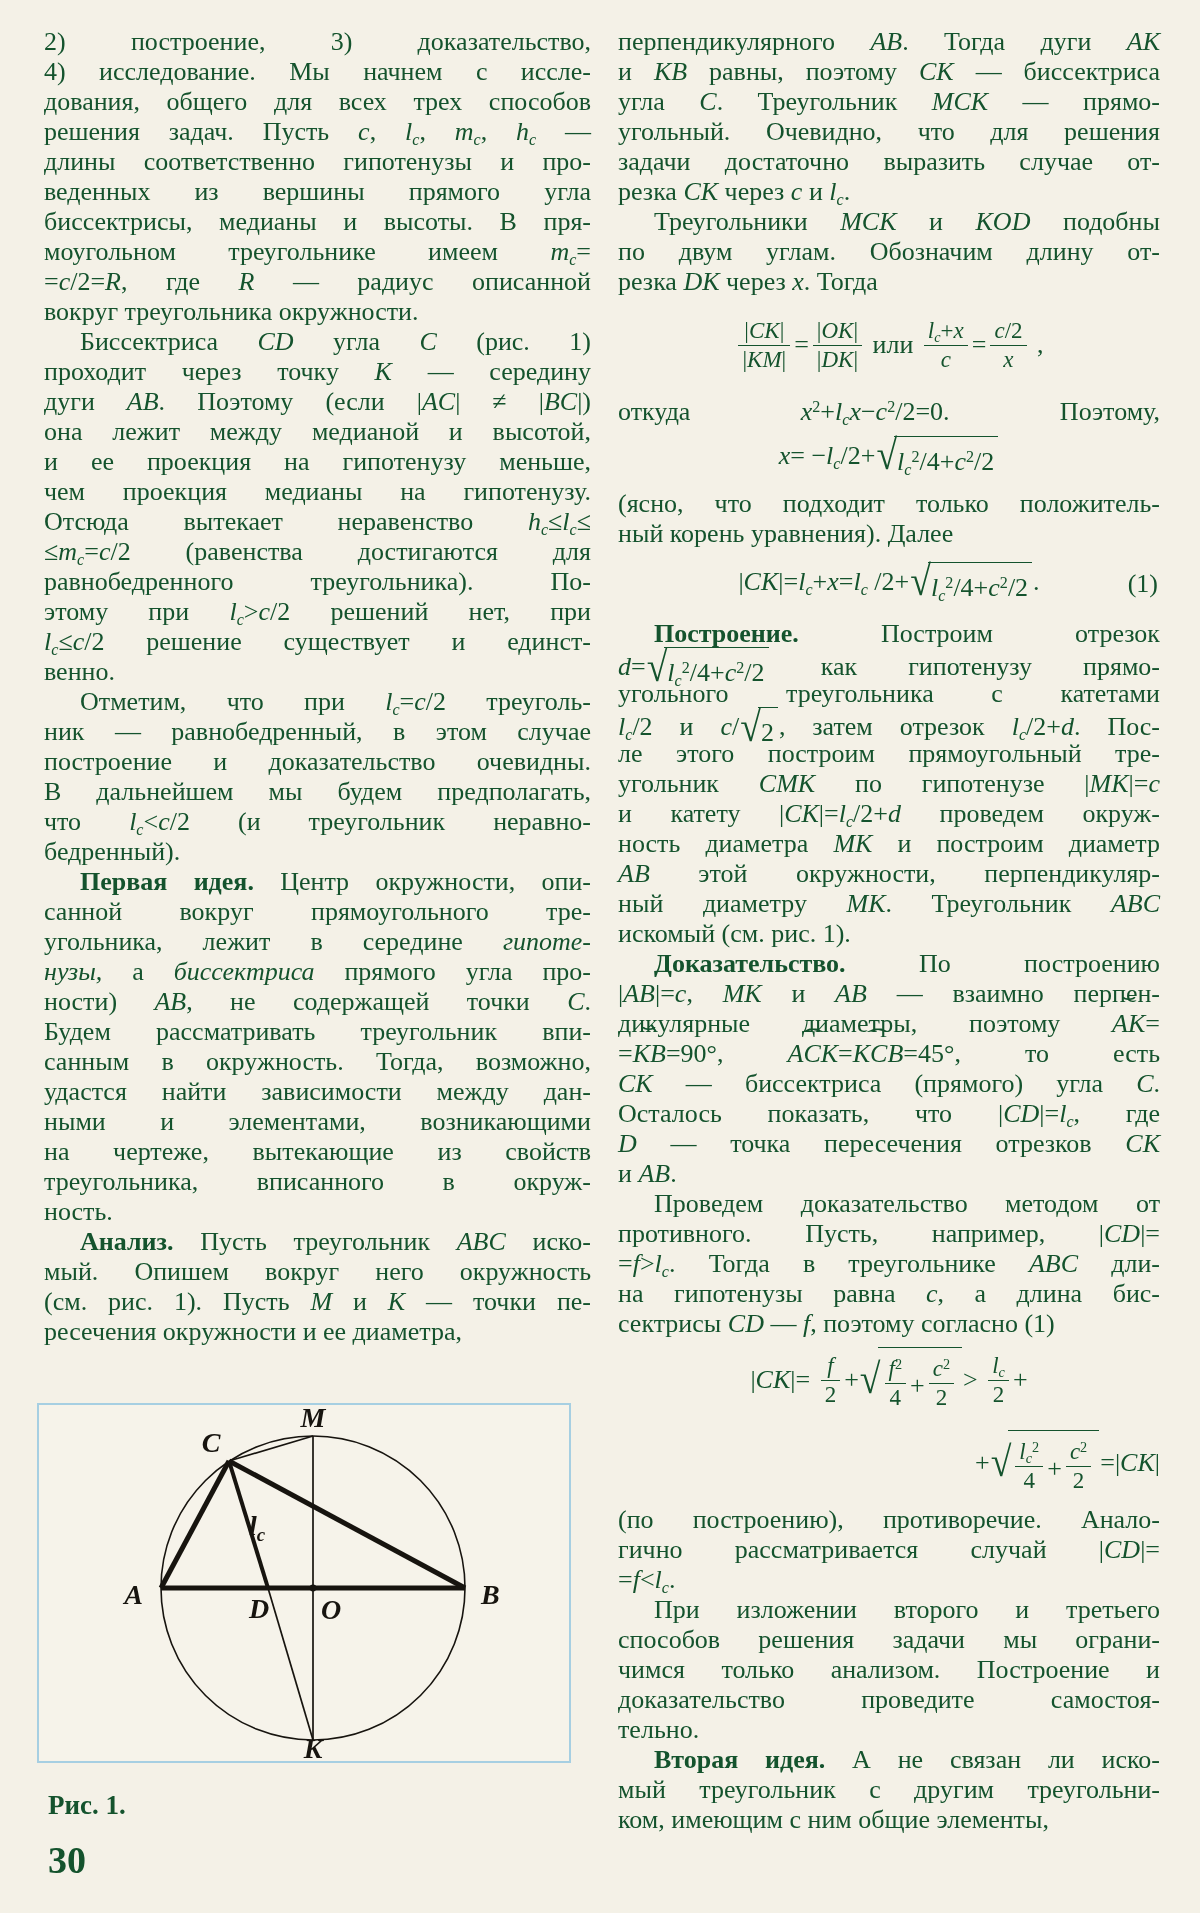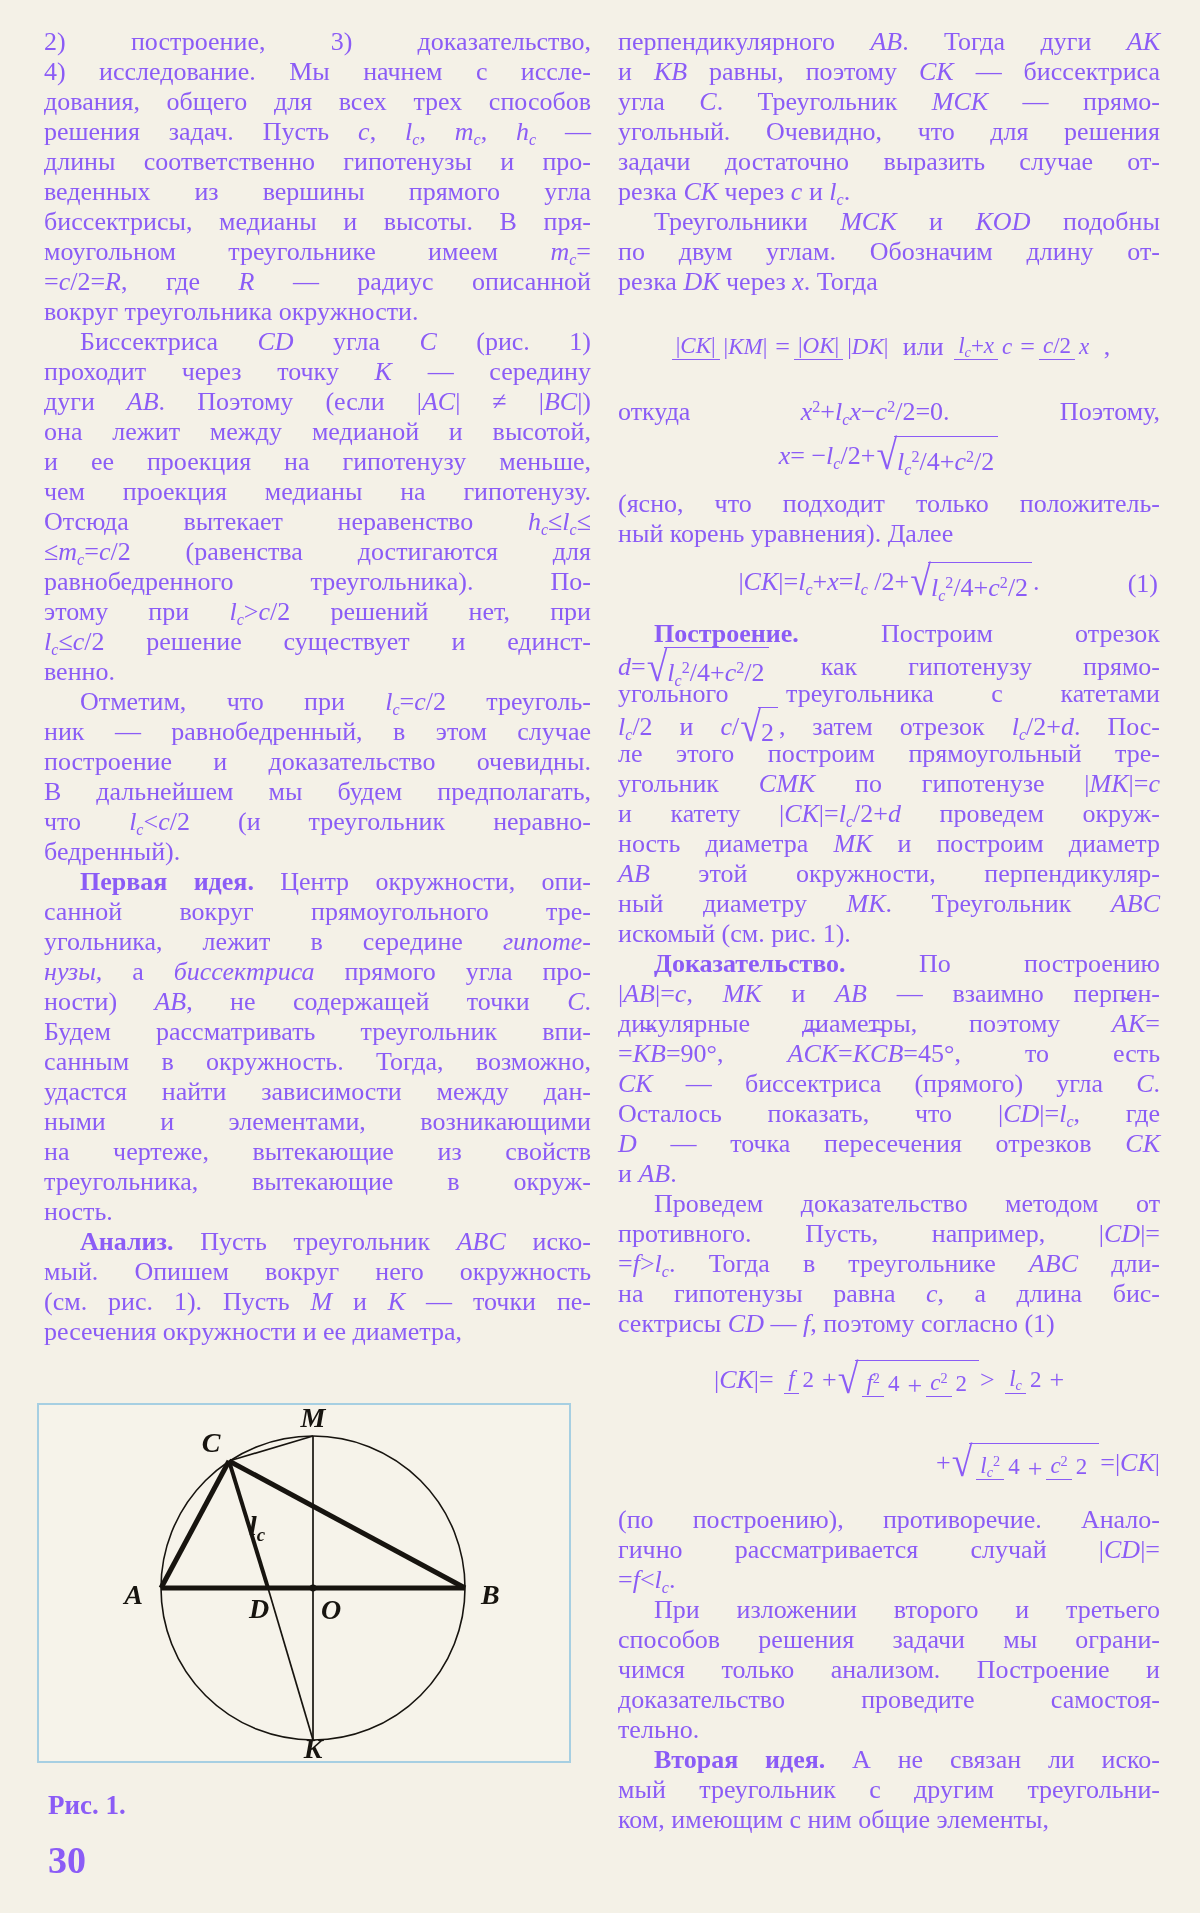--- a/index.html
+++ b/index.html
@@ -1,37 +1,37 @@
 <!DOCTYPE html>
 <html><head>
 <meta charset="utf-8">
 <style>
   html,body{margin:0;padding:0;}
   body{background:#888;}
   .page{
     position:relative;width:1200px;height:1913px;margin:0 auto;
-    background:#f4f1e7;color:#8b5cf6;
+    background:#f4f1e7;color:#14532d;
     font-family:"Liberation Serif","DejaVu Serif",serif;
     font-size:26px;overflow:hidden;
   }
   .col{position:absolute;top:27px;}
   .col-left{left:44px;width:547px;}
   .col-right{left:618px;width:542px;}
   .ln{height:30px;line-height:30px;text-align:justify;text-align-last:justify;position:relative;white-space:normal;}
   .ln.end{text-align:left;text-align-last:left;}
   .ln.ind{text-indent:36px;}
   .ln.disp{display:flex;align-items:center;justify-content:center;text-align:center;text-align-last:center;}
   .ln.disp.r{justify-content:flex-end;}
   .dcontent{white-space:nowrap;text-indent:0;}
   i{font-style:italic;}
   b{font-weight:bold;}
   sub{font-size:0.62em;line-height:0;vertical-align:-0.28em;}
   sub i{font-style:italic;}
   sup{font-size:0.62em;line-height:0;vertical-align:0.5em;}
-  .frac{display:inline-flex;flex-direction:row;vertical-align:middle;text-align:right;margin:0 4px;font-size:23px;line-height:1.12;position:relative;top:-2px;}
+  .frac{display:inline-flex;flex-direction:column;vertical-align:middle;text-align:right;margin:0 4px;font-size:23px;line-height:1.12;position:relative;top:-2px;}
   .frac .fn{border-bottom:1.6px solid currentColor;padding:0 4px 1px;}
   .frac .fd{padding:1px 4px 0;}
   .sqrt{display:inline-flex;align-items:center;vertical-align:middle;margin:0 1px;position:relative;top:-2px;}
   .sqrt>.rg{font-size:1.45em;line-height:0.9;transform:scaleY(1.12);margin-right:-3px;font-style:normal;}
   .sqrt>.rb{border-top:1.8px solid currentColor;padding:10px 4px 0 3px;display:inline-flex;align-items:center;white-space:nowrap;}
   .ovr{position:relative;display:inline-block;}
   .ovr .mk{position:absolute;left:50%;top:-0.62em;font-size:0.85em;line-height:1;}
   .ovr.arc .mk{transform:translateX(-50%) scaleX(2.1);}
   .ovr.hat .mk{transform:translateX(-50%) scaleX(3.1);top:-0.55em;}
   .eqnum{position:absolute;right:2px;top:50%;transform:translateY(-50%);}
@@ -85,21 +85,21 @@
       <div class="ln ind"><b>Первая идея.</b> Центр окружности, опи-</div>
       <div class="ln">санной   вокруг   прямоугольного   тре-</div>
       <div class="ln">угольника, лежит в середине <i>гипоте-</i></div>
       <div class="ln"><i>нузы,</i> а <i>биссектриса</i> прямого угла про-</div>
       <div class="ln">ности) <i>AB</i>, не содержащей точки <i>C</i>.</div>
       <div class="ln">Будем рассматривать треугольник впи-</div>
       <div class="ln">санным в окружность. Тогда, возможно,</div>
       <div class="ln">удастся найти зависимости между дан-</div>
       <div class="ln">ными  и  элементами,  возникающими</div>
       <div class="ln">на чертеже, вытекающие из свойств</div>
-      <div class="ln">треугольника,  вытекающие  в  окруж-</div>
+      <div class="ln">треугольника,  вписанного  в  окруж-</div>
       <div class="ln end">ность.</div>
       <div class="ln ind"><b>Анализ.</b> Пусть треугольник <i>ABC</i> иско-</div>
       <div class="ln">мый. Опишем вокруг него окружность</div>
       <div class="ln">(см. рис. 1). Пусть <i>M</i> и <i>K</i> — точки пе-</div>
       <div class="ln end">ресечения окружности и ее диаметра,</div>
     </div>
   <div class="col col-right">
       <div class="ln">перпендикулярного <i>AB</i>. Тогда дуги <i>AK</i></div>
       <div class="ln">и <i>KB</i> равны, поэтому <i>CK</i> — биссектриса</div>
       <div class="ln">угла  <i>C</i>.  Треугольник  <i>MCK</i>  —  прямо-</div>

